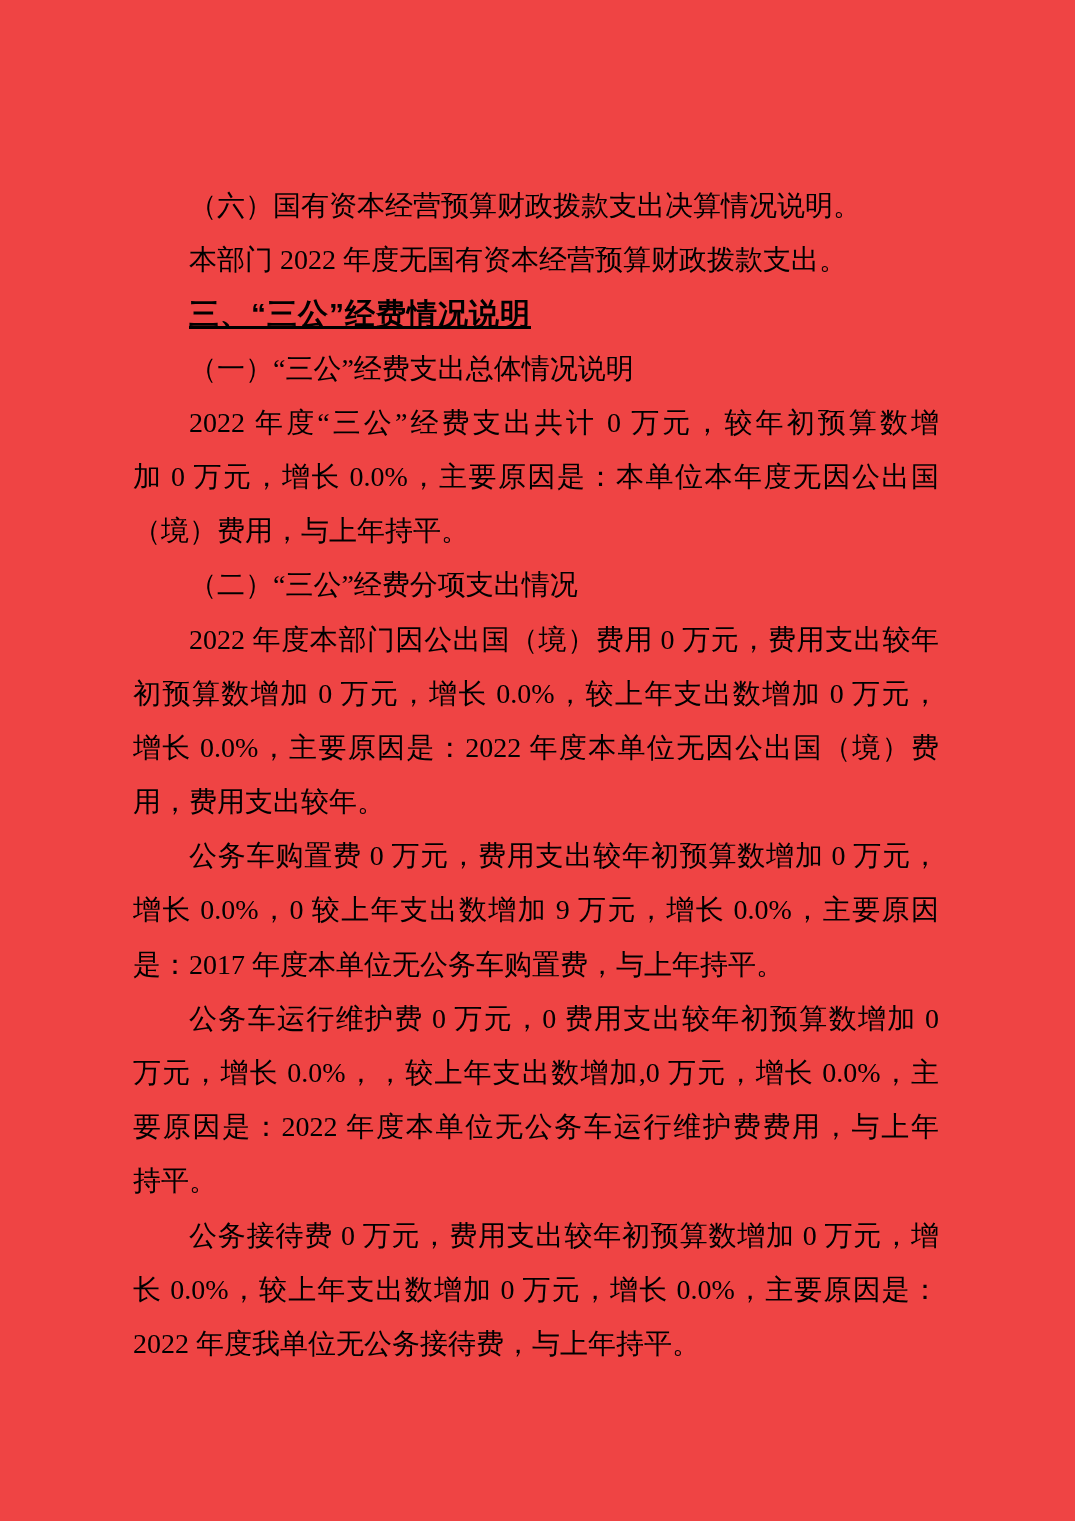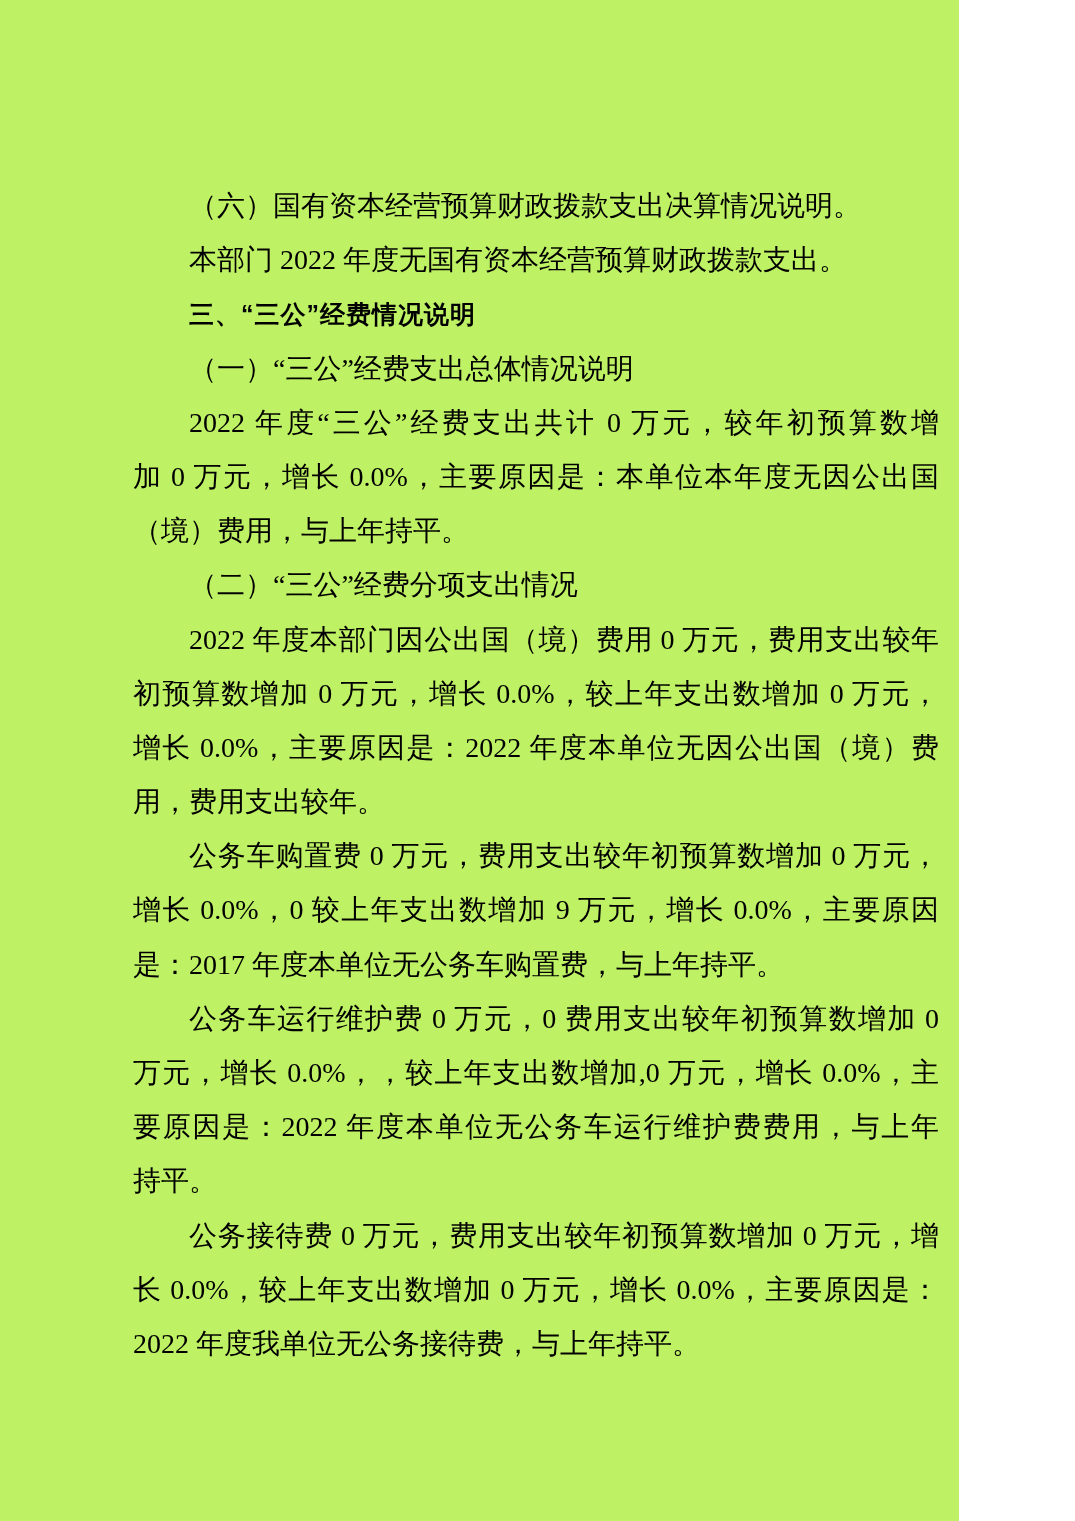--- a/index.html
+++ b/index.html
@@ -2,23 +2,23 @@
 <html><head>
 <meta charset="utf-8">
 <style>
   html, body {
     margin: 0;
     padding: 0;
     background: #ffffff;
   }
   .page {
     position: relative;
-    width: 959px;
+    width: 1075px;
     height: 1521px;
-    background: #bef264;
+    background: #ef4444;
     overflow: hidden;
   }
   .content {
     position: absolute;
     left: 133px;
     top: 179px;
     width: 806px;
   }
   .para {
     margin: 0;
@@ -37,22 +37,23 @@
   .line.justify {
     text-align: justify;
     text-align-last: justify;
   }
   .line.indent {
     text-indent: 56px;
   }
   .line.heading {
     font-family: "Liberation Sans", "DejaVu Sans", sans-serif;
     font-weight: 700;
-    font-size: 25px;
+    font-size: 30px;
     letter-spacing: 1px;
+    text-decoration: underline;
   }
 </style>
 </head>
 <body>
 
 <div class="page">
   <div class="content">
       <div class="para">
         <div class="line indent">（六）国有资本经营预算财政拨款支出决算情况说明。</div>
       </div>

